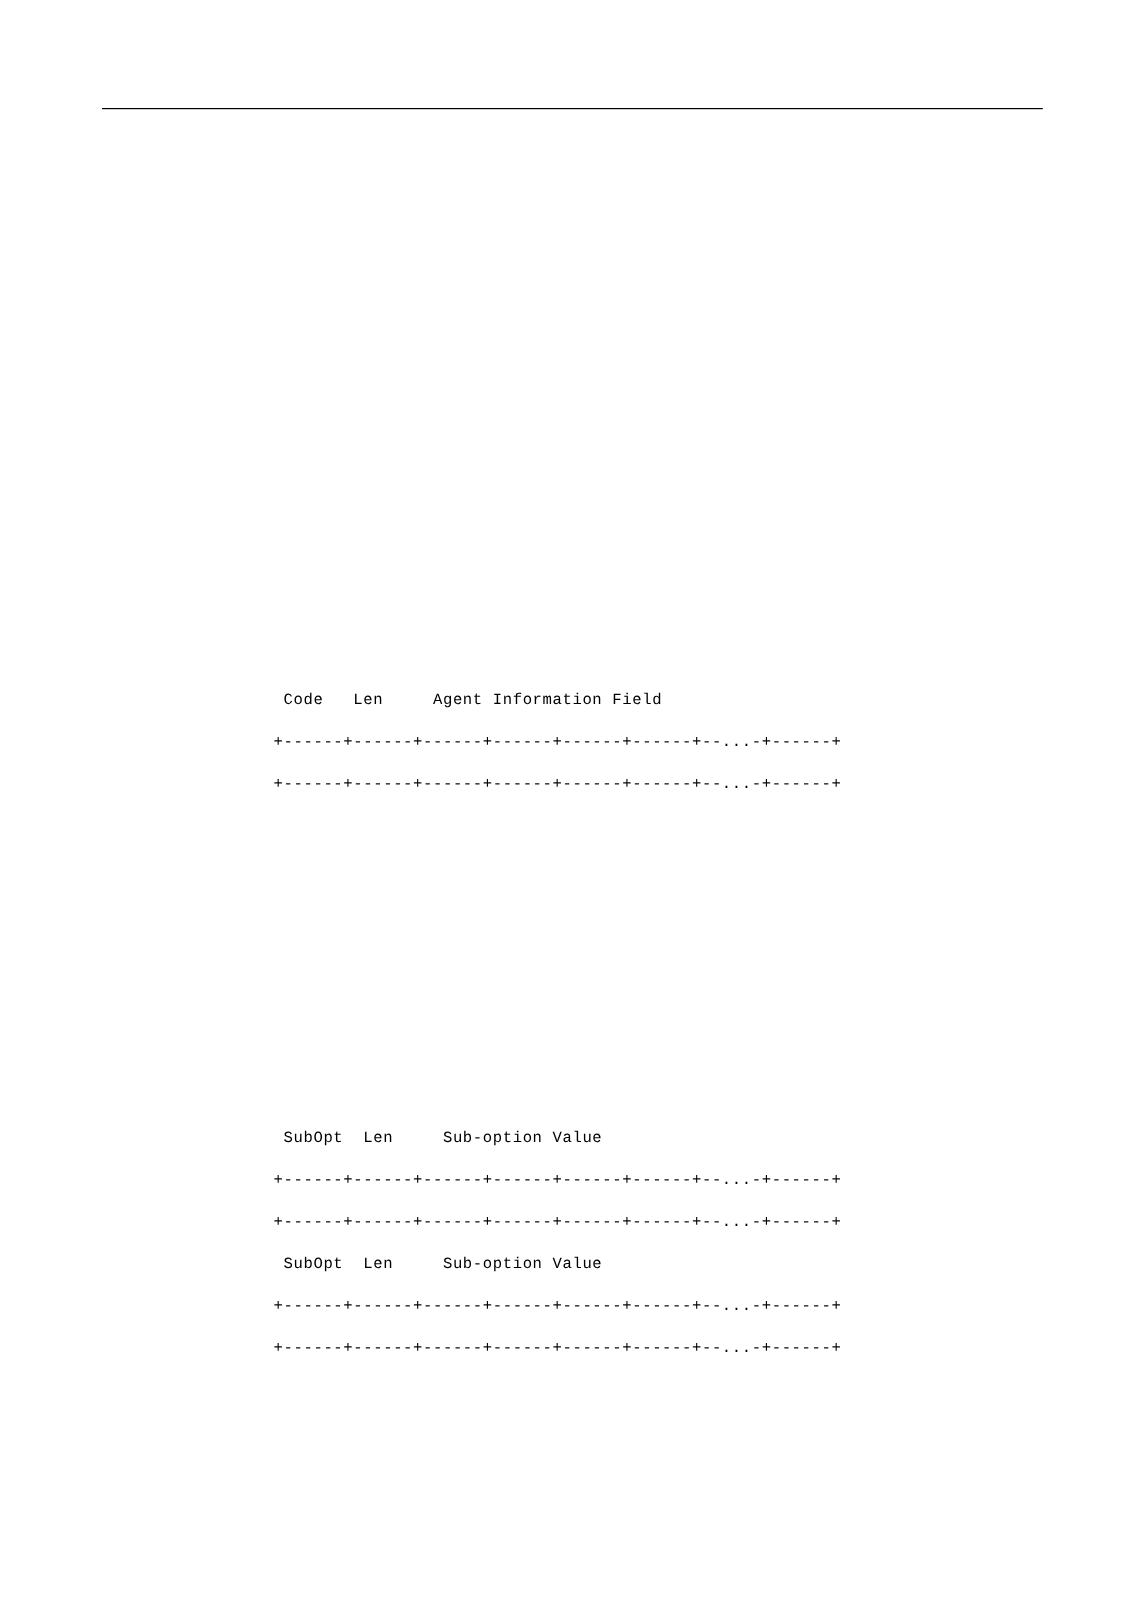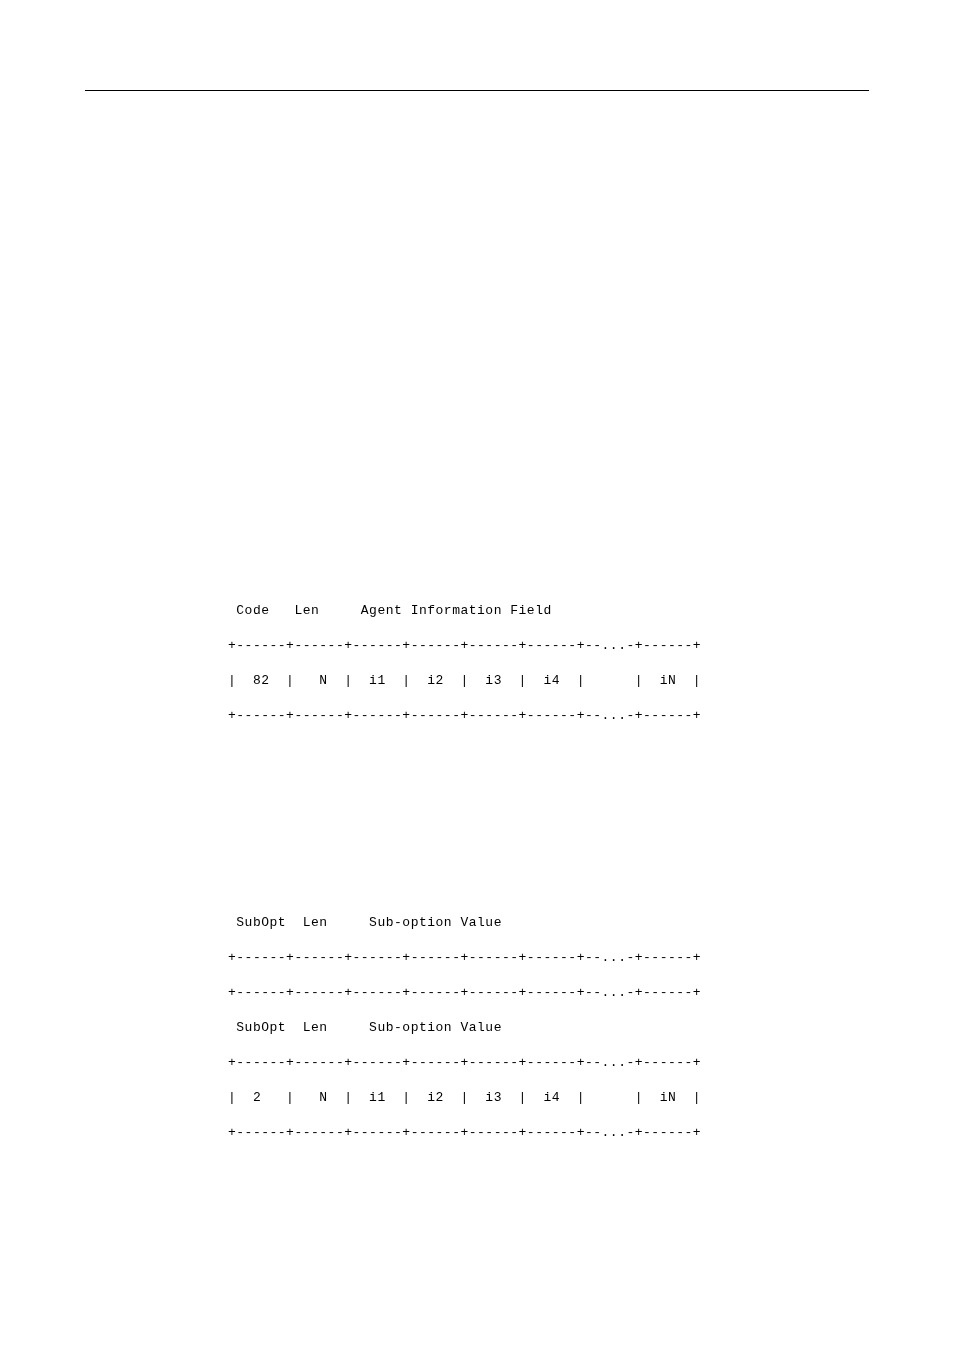--- a/index.html
+++ b/index.html
@@ -19,47 +19,43 @@
       right: 85px;
       border-top: 1px solid #000;
     }
     .diagram {
       position: absolute;
       left: 228px;
       white-space: pre;
       line-height: 1.35;
       letter-spacing: 0.5px;
     }
-    .diagram-1 { top: 584px; }
-    .diagram-2 { top: 896px; }
+    .diagram-1 { top: 557px; }
+    .diagram-2 { top: 922px; }
   </style>
 </head>
 <body>
 
 <div class="page-rule"></div>
 
 <div class="diagram diagram-1">
 <span> Code   Len     Agent Information Field
 </span>
 <span>+------+------+------+------+------+------+--...-+------+
-</span>
-<span>|  82  |   N  |  i1  |  i2  |  i3  |  i4  |      |  iN  |
 </span>
 <span>+------+------+------+------+------+------+--...-+------+
 </span>
 </div>
 
 <div class="diagram diagram-2">
 <span> SubOpt  Len     Sub-option Value
 </span>
 <span>+------+------+------+------+------+------+--...-+------+
 </span>
 <span>+------+------+------+------+------+------+--...-+------+
 </span>
 <span> SubOpt  Len     Sub-option Value
 </span>
 <span>+------+------+------+------+------+------+--...-+------+
 </span>
-<span>|  2   |   N  |  i1  |  i2  |  i3  |  i4  |      |  iN  |
-</span>
 <span>+------+------+------+------+------+------+--...-+------+
 </span>
 </div>
 
 </body></html>

